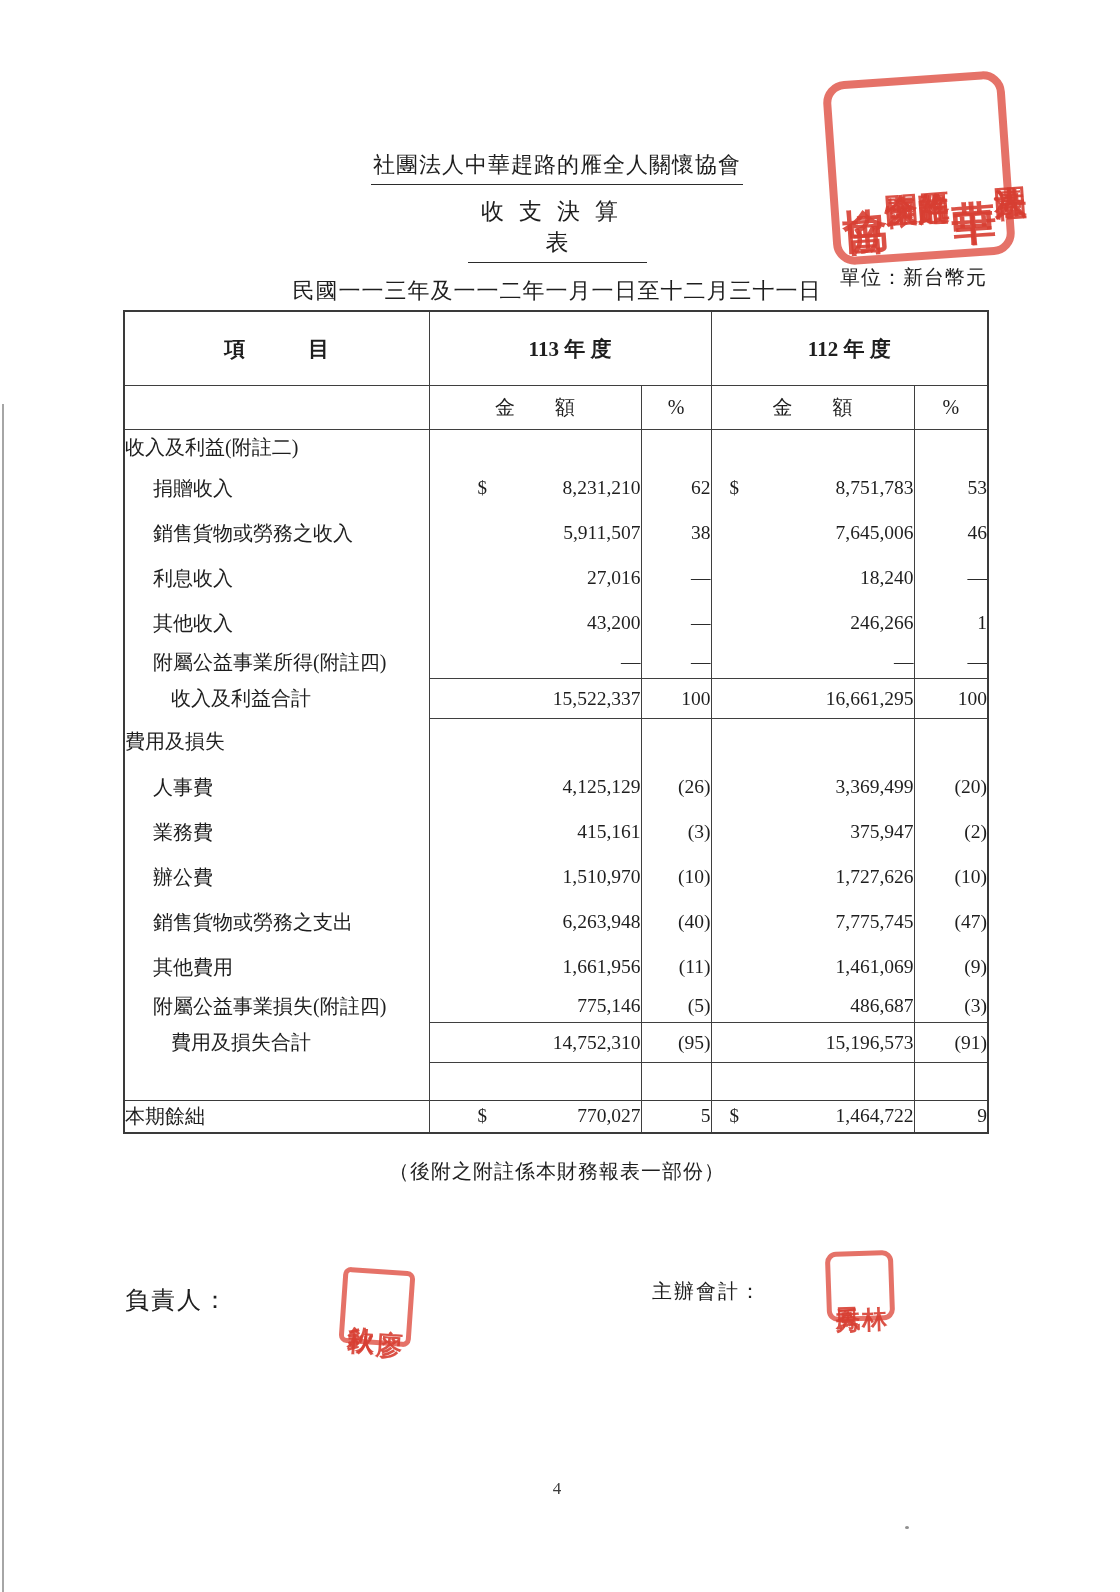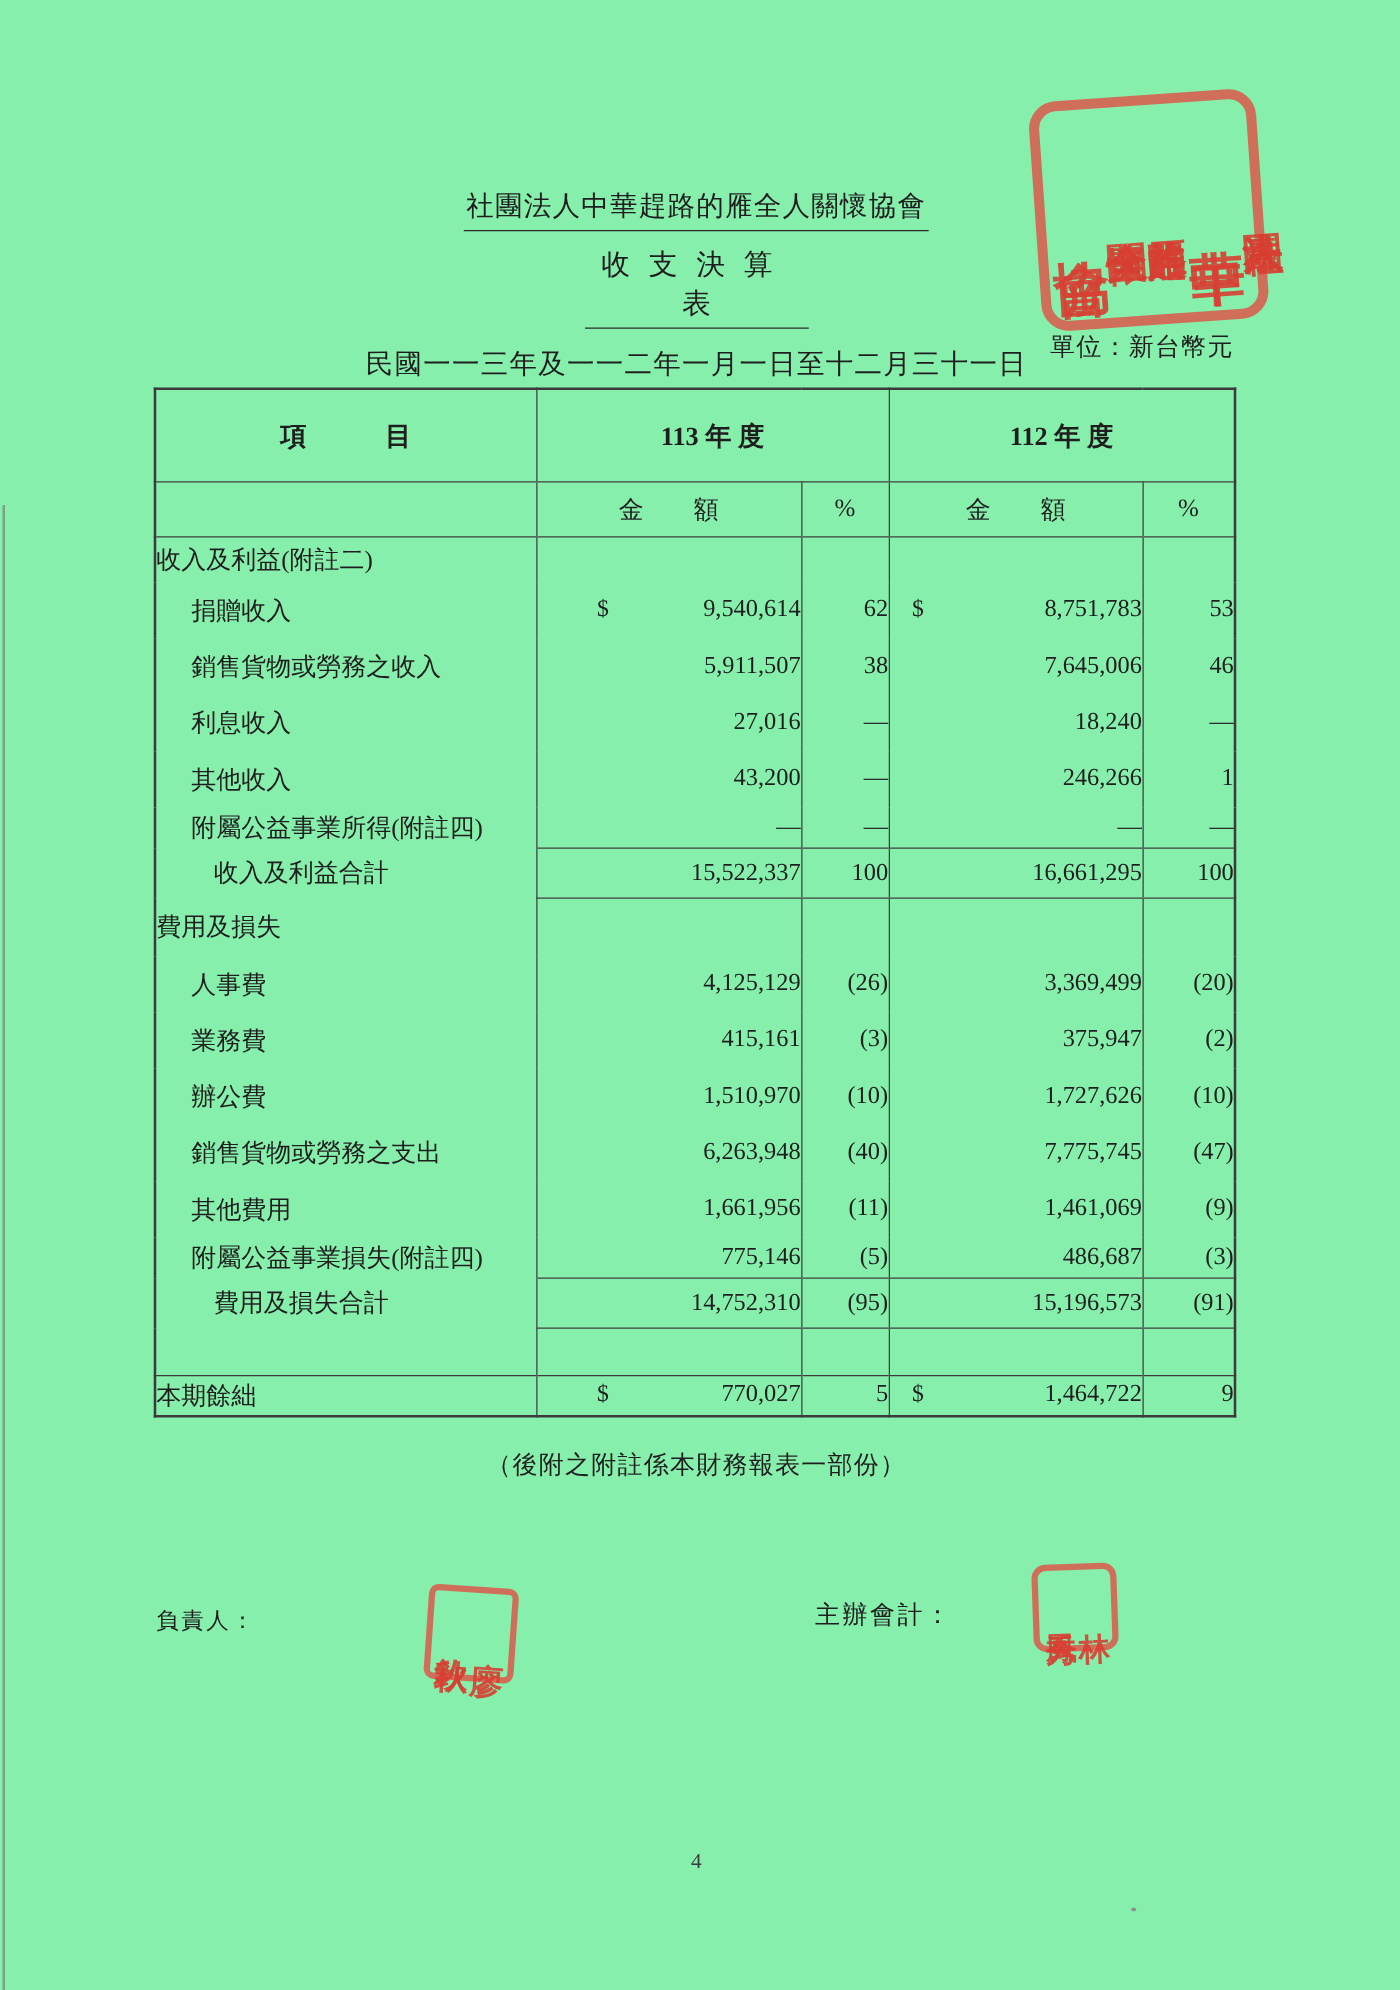--- a/index.html
+++ b/index.html
@@ -1,18 +1,18 @@
 <!DOCTYPE html>
 <html><head>
 <meta charset="utf-8">
 <style>
   html,body{margin:0;padding:0;background:#e8e8e8;}
   .page{
     position:relative; width:1120px; height:1592px; margin:0 auto;
-    background:#86efac; overflow:hidden;
+    background:#ffffff; overflow:hidden;
     font-family:"Liberation Serif","DejaVu Serif",serif;
     color:#1e1e1e;
   }
   
   .title-wrap{position:absolute; top:150px; left:0; width:1114px; text-align:center;}
   .org-name{font-size:22px; letter-spacing:1px;}
   .org-name .u,.doc-title .u{display:inline-block; border-bottom:1.6px solid #2b2b2b; padding:0 2px 4px 2px;}
   .doc-title{margin-top:11px; font-size:23px;}
   .doc-title .u span{letter-spacing:15px; margin-right:-15px;}
   .period{margin-top:13px; font-size:22px; letter-spacing:1px;}
@@ -42,21 +42,21 @@
   td.c-item .note{font-size:20px;}
   td.c-amt{position:relative; text-align:right; padding-right:16px; font-size:19.5px;}
   td.c-amt .dollar{position:absolute; top:50%; transform:translateY(-50%); font-size:19px;}
   td.a113 .dollar{left:48px;}
   td.a112 .dollar{left:18px;}
   td.c-pct{text-align:right; padding-right:9px; font-size:19.5px;}
   tr.k-total td.c-amt, tr.k-total td.c-pct{border-top:1.5px solid #3f3f3f; border-bottom:1.5px solid #3f3f3f;}
   tr.k-final td{border-top:1.7px solid #3a3a3a;}
   
   .footnote{position:absolute; top:1158px; left:0; width:1114px; text-align:center; font-size:20px; letter-spacing:1px;}
-  .sig-label-1{position:absolute; left:125px; top:1284px; font-size:18px; letter-spacing:2px;}
+  .sig-label-1{position:absolute; left:125px; top:1284px; font-size:24px; letter-spacing:2px;}
   .sig-label-2{position:absolute; left:652px; top:1278px; font-size:20px; letter-spacing:2px;}
   .page-number{position:absolute; top:1479px; left:0; width:1114px; text-align:center; font-size:17px; color:#3c3c3c;}
   
   .seal{position:absolute; box-sizing:border-box; border-style:solid; border-color:rgba(223,83,71,0.82); color:rgba(215,62,50,0.9); font-weight:700;}
   .seal-grid{display:flex; flex-direction:row-reverse; justify-content:space-evenly; align-items:stretch; width:100%; height:100%;}
   .seal-col{writing-mode:vertical-rl; text-orientation:upright; display:flex; justify-content:space-around; align-items:center; line-height:1;}
   .org-seal{left:828px; top:76px; width:182px; height:184px; border-width:8px; border-radius:22px; transform:rotate(-4deg); padding:5px 2px;}
   .org-seal .seal-col{font-size:32px;}
   .org-seal .seal-col.big{font-size:45px;}
   .principal-seal{left:341px; top:1269px; width:72px; height:76px; border-width:5px; border-radius:8px; transform:rotate(4deg); padding:2px;}
@@ -123,21 +123,21 @@
     <tbody id="tbody-rows">
         <tr class="k-section">
           <td class="c-item"><span class="lbl">收入及利益</span><span class="note">(附註二)</span></td>
           <td class="c-amt a113"></td>
           <td class="c-pct p113"></td>
           <td class="c-amt a112"></td>
           <td class="c-pct p112"></td>
         </tr>
         <tr class="k-item">
           <td class="c-item"><span class="lbl">捐贈收入</span></td>
-          <td class="c-amt a113"><span class="dollar">$</span><span class="num">9,540,614</span></td>
+          <td class="c-amt a113"><span class="dollar">$</span><span class="num">8,231,210</span></td>
           <td class="c-pct p113">62</td>
           <td class="c-amt a112"><span class="dollar">$</span><span class="num">8,751,783</span></td>
           <td class="c-pct p112">53</td>
         </tr>
         <tr class="k-item">
           <td class="c-item"><span class="lbl">銷售貨物或勞務之收入</span></td>
           <td class="c-amt a113"><span class="num">5,911,507</span></td>
           <td class="c-pct p113">38</td>
           <td class="c-amt a112"><span class="num">7,645,006</span></td>
           <td class="c-pct p112">46</td>

